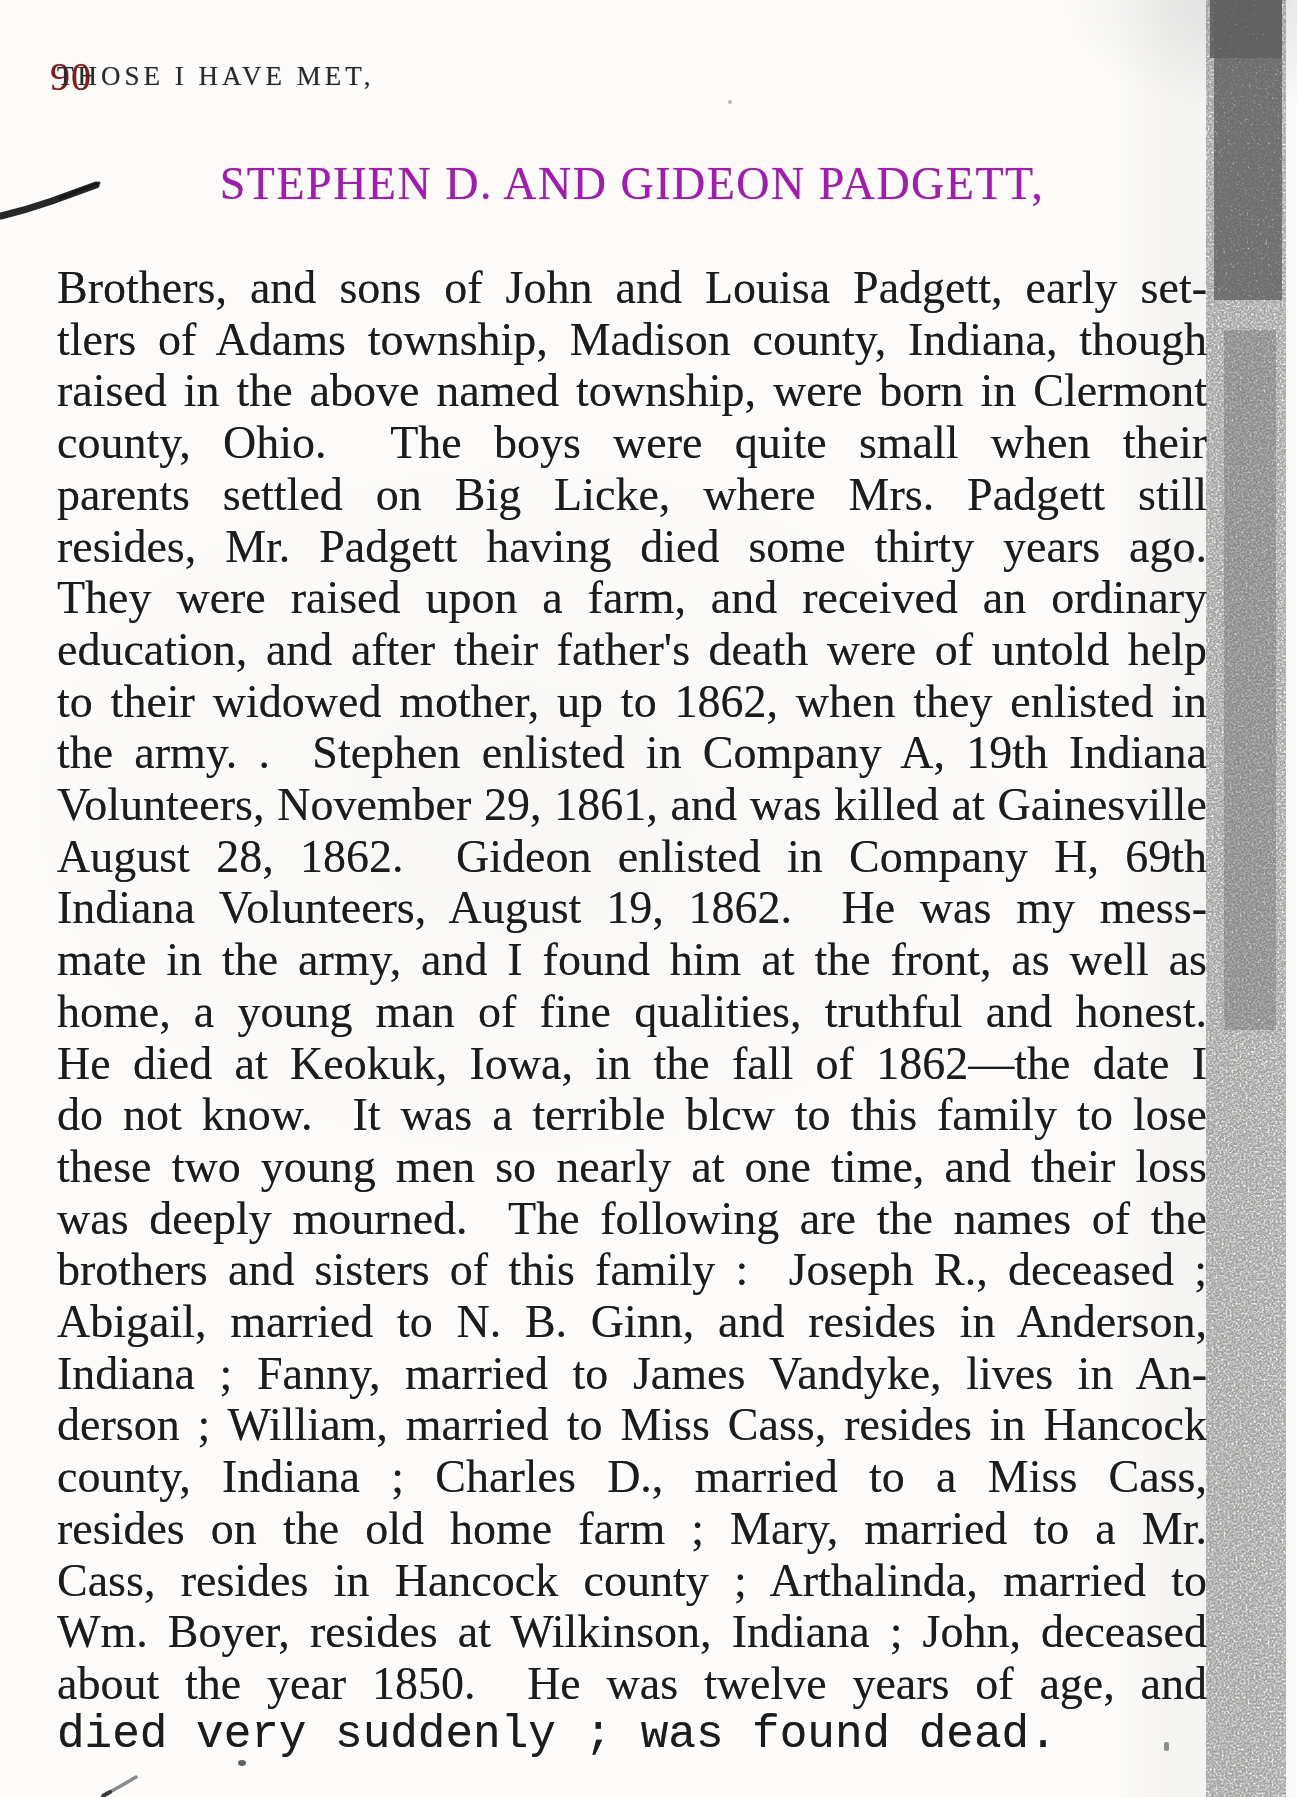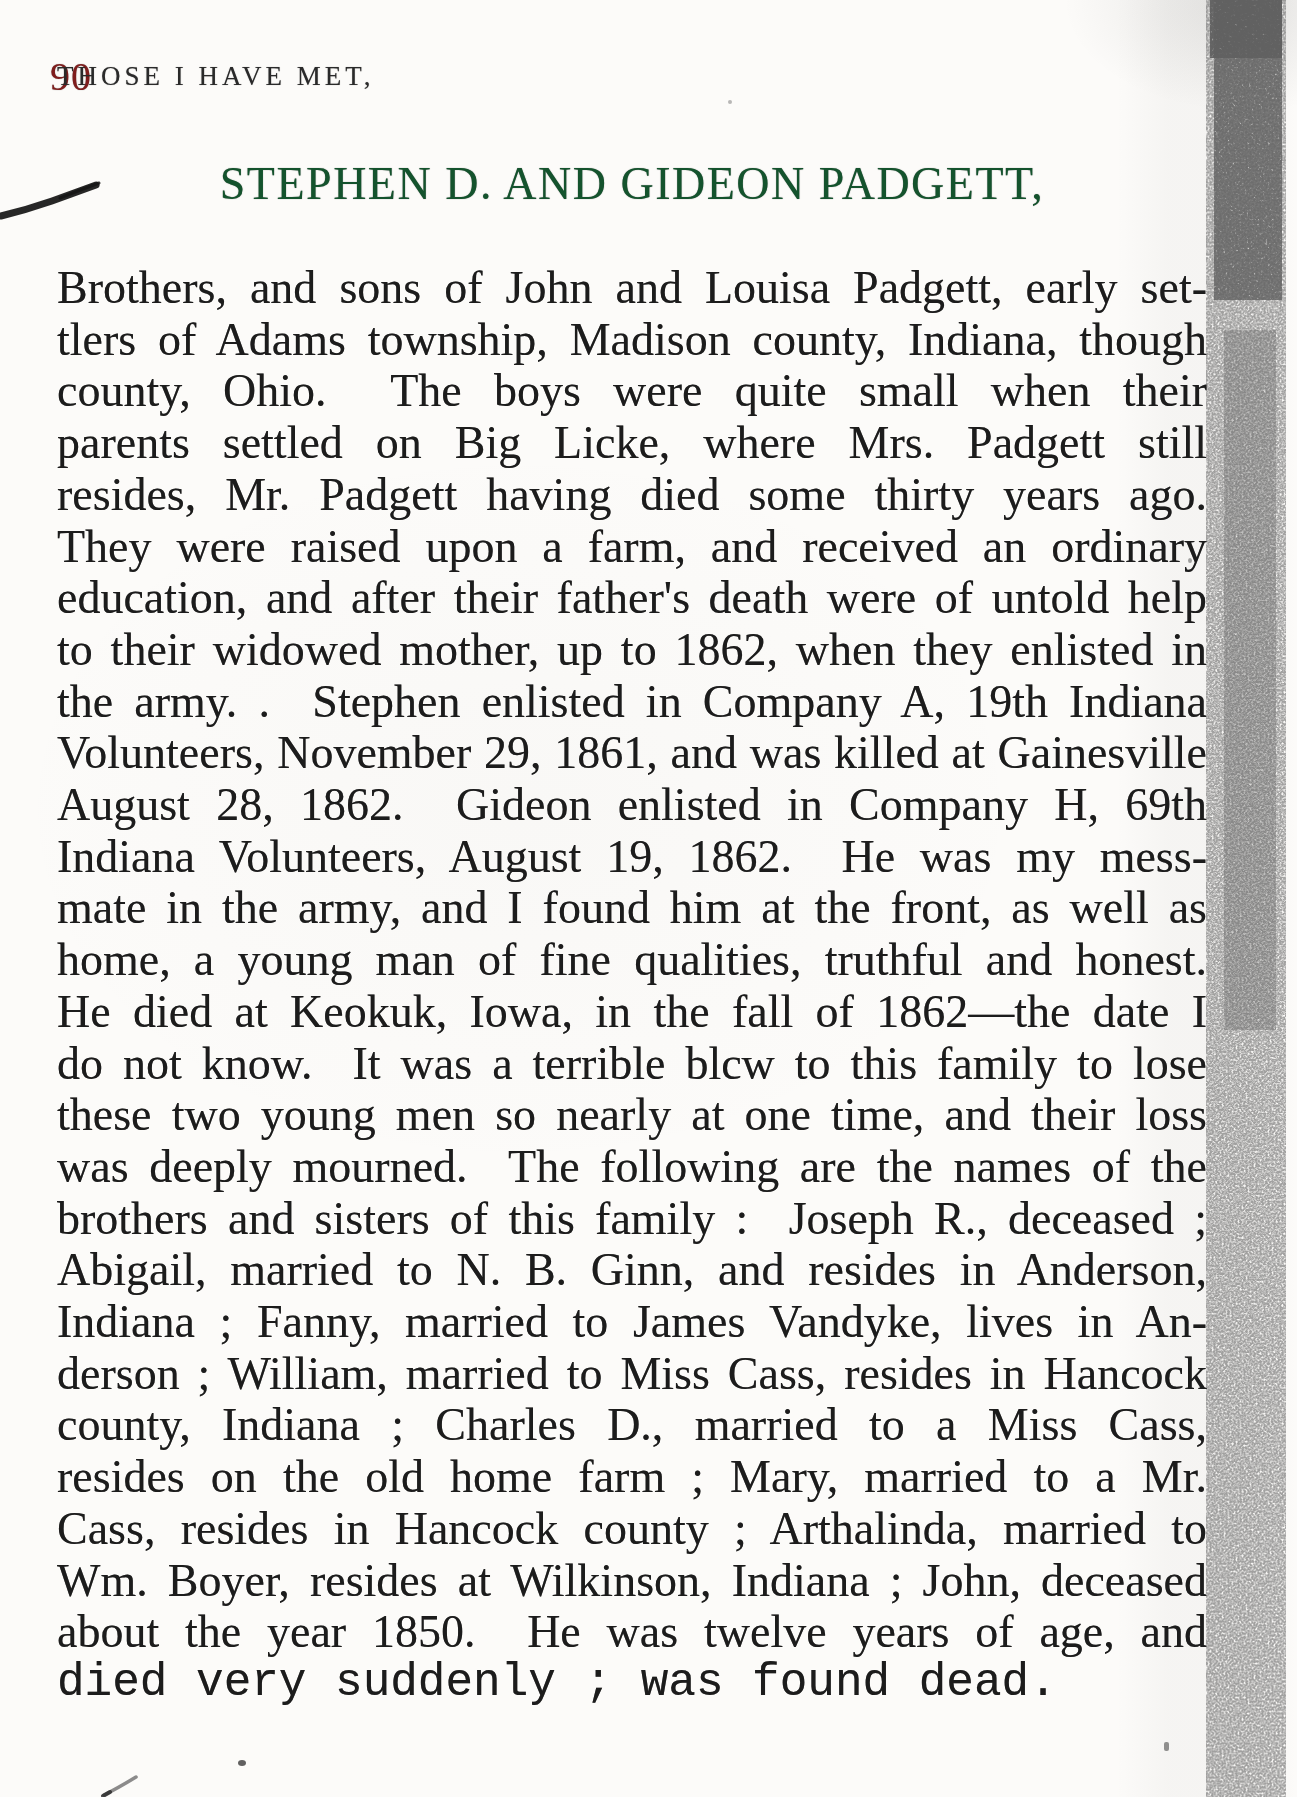--- a/index.html
+++ b/index.html
@@ -20,21 +20,21 @@
     text-shadow:0 0 1px rgba(20,20,20,0.45);
   }
   .running-header{
     position:absolute;left:57px;top:58px;width:1150px;
     text-align:left;font-size:27px;line-height:36px;letter-spacing:4px;
     color:#2a2a2a;text-shadow:0 0 1px rgba(20,20,20,0.4);
   }
   .title{
     position:absolute;left:57px;top:158px;width:1150px;margin:0;
     text-align:center;font-size:46px;line-height:52px;font-weight:normal;
-    letter-spacing:1.5px;color:#14532d;text-shadow:0 0 1px rgba(20,20,20,0.5);
+    letter-spacing:1.5px;color:#a21caf;text-shadow:0 0 1px rgba(20,20,20,0.5);
   }
   .bodytext{
     position:absolute;left:57px;top:262px;width:1150px;
     font-size:46px;line-height:51.7px;word-spacing:1px;color:#1c1c1c;
     text-shadow:0 0 0.6px rgba(25,25,25,0.55);
   }
   .line{text-align:justify;text-align-last:justify;white-space:normal;}
   .line.last{text-align-last:left;font-family:Liberation Mono, monospace;}
   .pen-stroke{position:absolute;left:0;top:176px;}
   .bottom-stroke{position:absolute;left:100px;top:1770px;}
@@ -57,20 +57,21 @@
   <svg class="pen-stroke" width="110" height="50" viewBox="0 0 110 50">
     <path d="M1,40 Q26,34 52,25 Q74,17 96,9" stroke="#151515" stroke-width="7" fill="none" stroke-linecap="round" opacity="0.92"></path>
     <path d="M60,22 Q80,14 99,7" stroke="#151515" stroke-width="3" fill="none" stroke-linecap="round" opacity="0.85"></path>
   </svg>
 
   <div class="title">STEPHEN D. AND GIDEON PADGETT,</div>
 
   <div class="bodytext">
     <div class="line">Brothers, and sons of John and Louisa Padgett, early set-</div>
     <div class="line">tlers of Adams township, Madison county, Indiana, though</div>
+    <div class="line">raised in the above named township, were born in Clermont</div>
     <div class="line">county, Ohio.&nbsp; The boys were quite small when their</div>
     <div class="line">parents settled on Big Licke, where Mrs. Padgett still</div>
     <div class="line">resides, Mr. Padgett having died some thirty years ago.</div>
     <div class="line">They were raised upon a farm, and received an ordinary</div>
     <div class="line">education, and after their father's death were of untold help</div>
     <div class="line">to their widowed mother, up to 1862, when they enlisted in</div>
     <div class="line">the army.&nbsp;.&nbsp; Stephen enlisted in Company A, 19th Indiana</div>
     <div class="line">Volunteers, November 29, 1861, and was killed at Gainesville</div>
     <div class="line">August 28, 1862.&nbsp; Gideon enlisted in Company H, 69th</div>
     <div class="line">Indiana Volunteers, August 19, 1862.&nbsp; He was my mess-</div>

